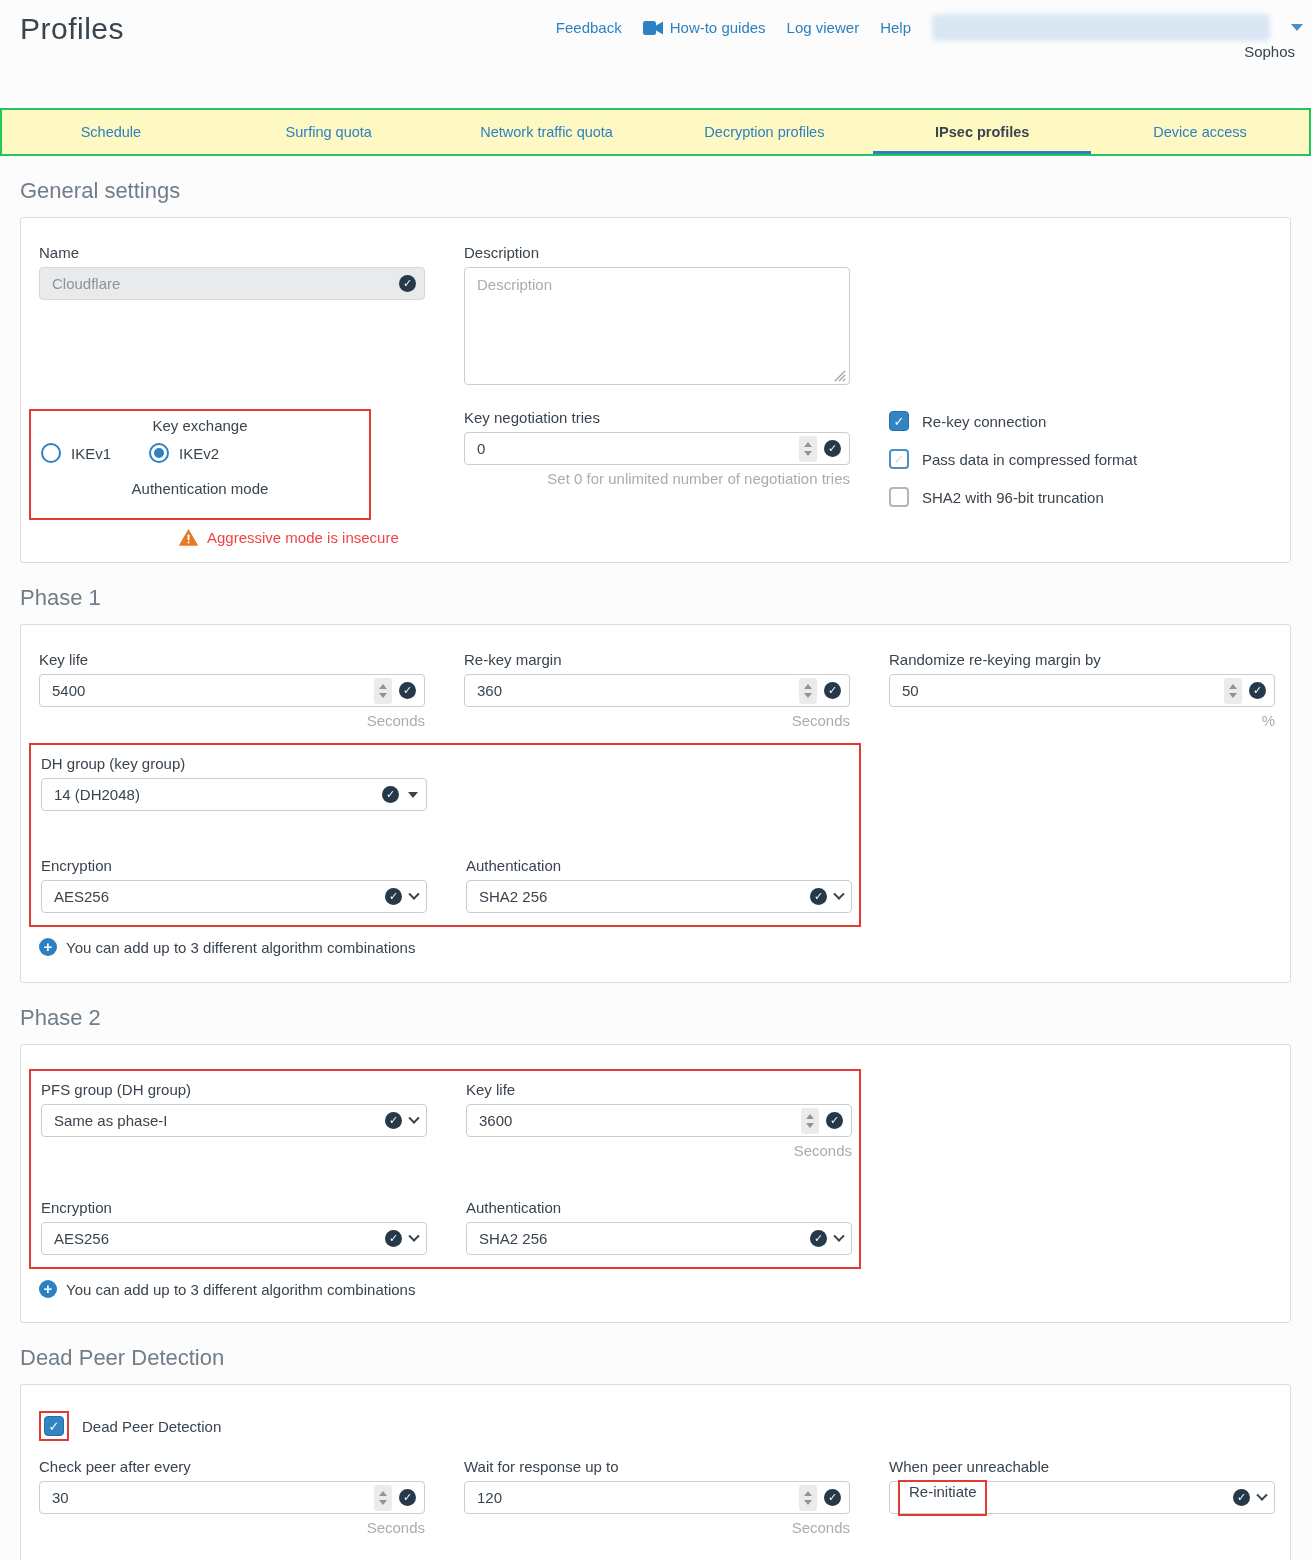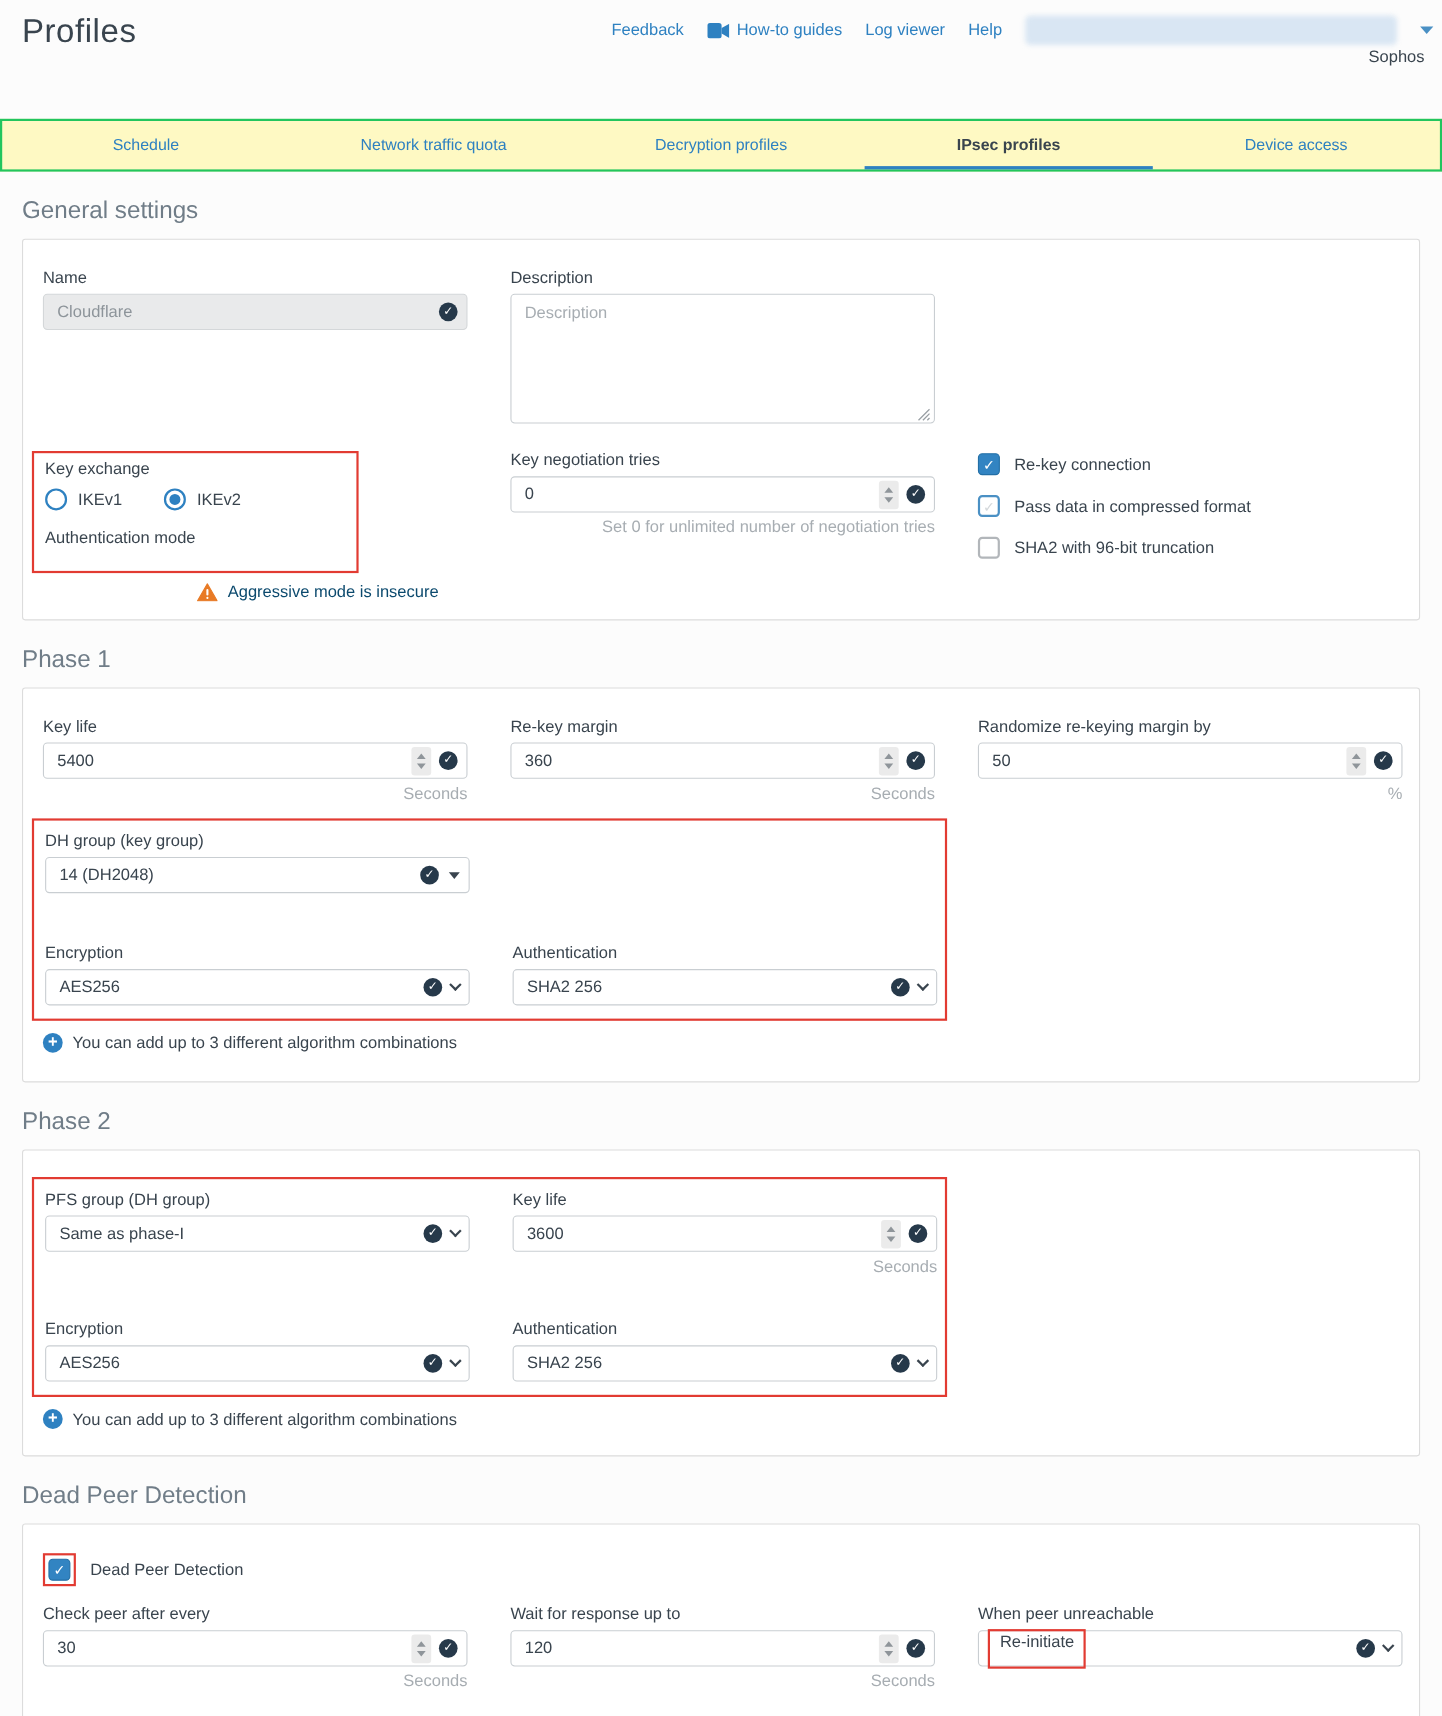--- a/index.html
+++ b/index.html
@@ -63,27 +63,27 @@
   .rrow .gap { width:18px; }
 
   .cb { width:20px; height:20px; border-radius:4px; text-align:center; line-height:18px; font-size:13px; font-weight:bold; flex:none; cursor:pointer; }
   .cb.on { background:#3284c2; border:1px solid #236fa6; color:#fff; line-height:19px; }
   .cb.blue { border:2px solid #4a90c4; background:#fff; color:#d4d8db; }
   .cb.gray { border:2px solid #b2b6ba; background:#fff; color:transparent; }
   .cbrow { display:flex; align-items:center; gap:13px; font-size:15px; margin-bottom:18px; }
 
   
   .hl { border:2px solid #e23b32; }
-  .kx-box { width:297px; margin-left:-10px; padding:6px 10px 12px; }
+  .kx-box { width:342px; margin-left:-10px; padding:6px 10px 12px;text-align:center; }
   .algo-box { margin-left:-10px; width:832px; padding:10px 10px 12px; }
   .redring { display:inline-flex; padding:3px; border:2px solid #e23b32; }
   .redtext { display:inline-block; border:2px solid #e23b32; padding:1px 8px 14px 1px; margin-left:-2px; }
 
   
-  .warnrow { display:flex; align-items:flex-start; gap:9px; margin:9px 0 0 140px; color:#0c4a6e; font-size:15px; }
+  .warnrow { display:flex; align-items:flex-start; gap:9px; margin:9px 0 0 140px; color:#ef4444; font-size:15px; }
   .noterow { display:flex; align-items:center; gap:9px; font-size:15px; color:#39444e; }
   .plus { width:18px; height:18px; border-radius:50%; background:#2e81c1; color:#fff; text-align:center; line-height:17px; font-size:15px; font-weight:bold; flex:none; }
 </style>
 </head>
 <body>
 
 <header class="topbar">
   <h1>Profiles</h1>
   <div class="top-links">
     <a>Feedback</a>
@@ -97,20 +97,21 @@
     <a>Log viewer</a>
     <a>Help</a>
     <span class="redacted"></span>
     <span class="caret-dn"></span>
   </div>
   <div class="brand">Sophos</div>
 </header>
 
 <nav class="tabs">
   <div class="tab"><span>Schedule</span></div>
+  <div class="tab"><span>Surfing quota</span></div>
   <div class="tab"><span>Network traffic quota</span></div>
   <div class="tab"><span>Decryption profiles</span></div>
   <div class="tab active"><span>IPsec profiles</span></div>
   <div class="tab"><span>Device access</span></div>
 </nav>
 
 <div class="section-title">General settings</div>
 <section class="card" style="padding:26px 0 16px;">
   <div class="grid3">
     <div>

